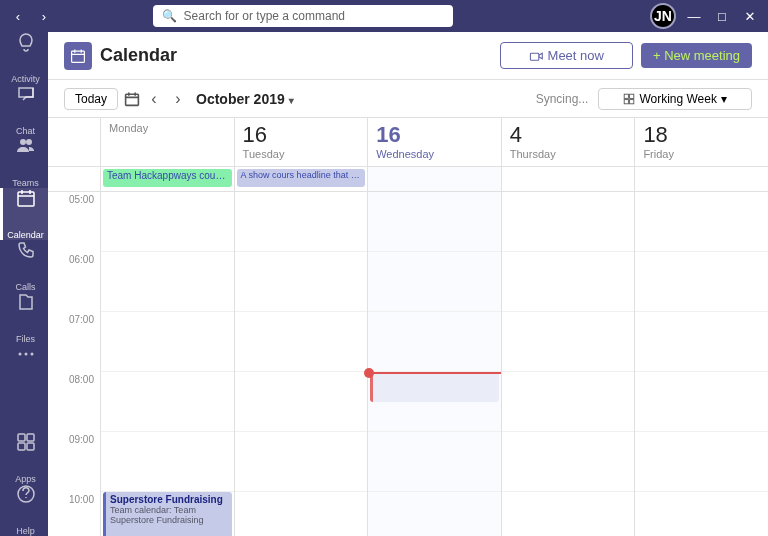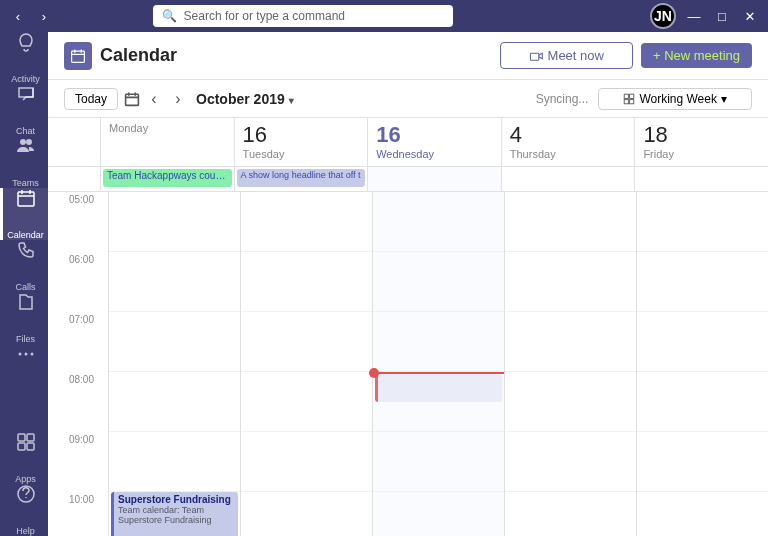--- a/index.html
+++ b/index.html
@@ -90,21 +90,21 @@
     .day-num.today { color: #6264a7; font-weight: 600; }
     .day-name { font-size: 11px; color: #888; }
     .day-name.today { color: #6264a7; }
 
     
     .allday-row { display: flex; border-bottom: 1px solid #e0e0e0; flex-shrink: 0; min-height: 24px; }
     .allday-gutter { width: 52px; flex-shrink: 0; font-size: 9px; color: #888; display: flex; align-items: center; justify-content: center; }
     .allday-col { flex: 1; border-left: 1px solid #e0e0e0; position: relative; overflow: hidden; }
 
     
-    .time-slots { flex: 1; overflow-y: auto; position: relative; display: flex; gap: 8px; }
+    .time-slots { flex: 1; overflow-y: auto; position: relative; display: flex; }
     .time-col { width: 52px; flex-shrink: 0; }
     .time-label {
       height: 60px; display: flex; align-items: flex-start; justify-content: flex-end;
       padding-right: 6px; padding-top: 2px; font-size: 10px; color: #888;
     }
     .days-area { flex: 1; position: relative; display: flex; }
     .day-slot-col { flex: 1; border-left: 1px solid #e0e0e0; position: relative; }
     .today-col { background: #fafbff; }
     .hour-line { height: 60px; border-bottom: 1px solid #f0f0f0; }
 
@@ -304,21 +304,21 @@
         <div class="allday-gutter"></div>
 
         <div class="allday-col" style="position:relative; height:24px;">
           <div class="allday-event" style="background:#86efac; color:#3949ab; font-size:10px;">
             <span>Team Hackappways cours t</span>
           </div>
         </div>
 
         <div class="allday-col" style="position:relative; height:24px;">
           <div class="allday-event" style="background:#c5cae9; color:#3949ab; font-size:9px;">
-            <span>A show long headline that off t</span>
+            <span>A show cours headline that off t</span>
           </div>
         </div>
 
         <div class="allday-col" style="position:relative; height:24px; background:#fafbff;"></div>
 
         <div class="allday-col" style="position:relative; height:24px;"></div>
 
         <div class="allday-col" style="position:relative; height:24px;"></div>
       </div>
 

